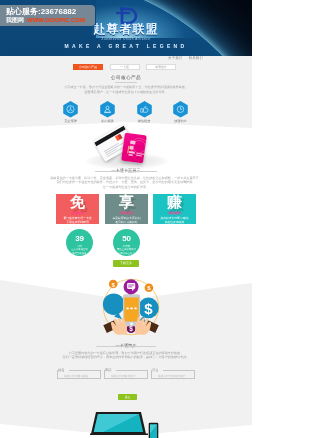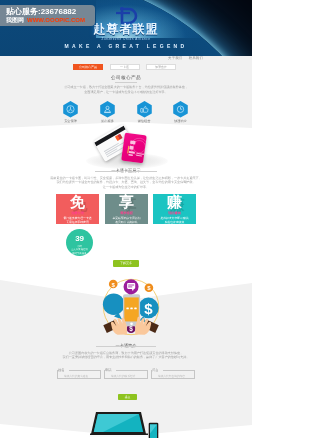--- a/index.html
+++ b/index.html
@@ -263,20 +263,28 @@
   </div>
 
   <div class="circle" style="left:66px">
     <div class="num">39</div>
     <div class="t1">小时</div>
     <div class="t2">
         <div>全天候客服在线</div>
         <div>随时为您服务</div>
       </div>
   </div>
+  <div class="circle" style="left:113px">
+    <div class="num">50</div>
+    <div class="t1">万商家</div>
+    <div class="t2">
+        <div>覆盖全国联盟商户</div>
+        <div>吃喝玩乐全包含</div>
+      </div>
+  </div>
   <div class="greenbtn">了解更多</div>
 
   <div class="sec4bg"></div>
   <svg class="illus" viewBox="0 0 74 66">
     <circle cx="36" cy="33" r="29.5" fill="none" stroke="#edb21f" stroke-width=".8" opacity=".8"></circle>
     <g>
       <circle cx="17.5" cy="30" r="11.5" fill="#1790c0"></circle>
       <path d="M22.5 38.8 l4 7.6 -8.6-3.2z" fill="#1790c0"></path>
     </g>
     <g>

